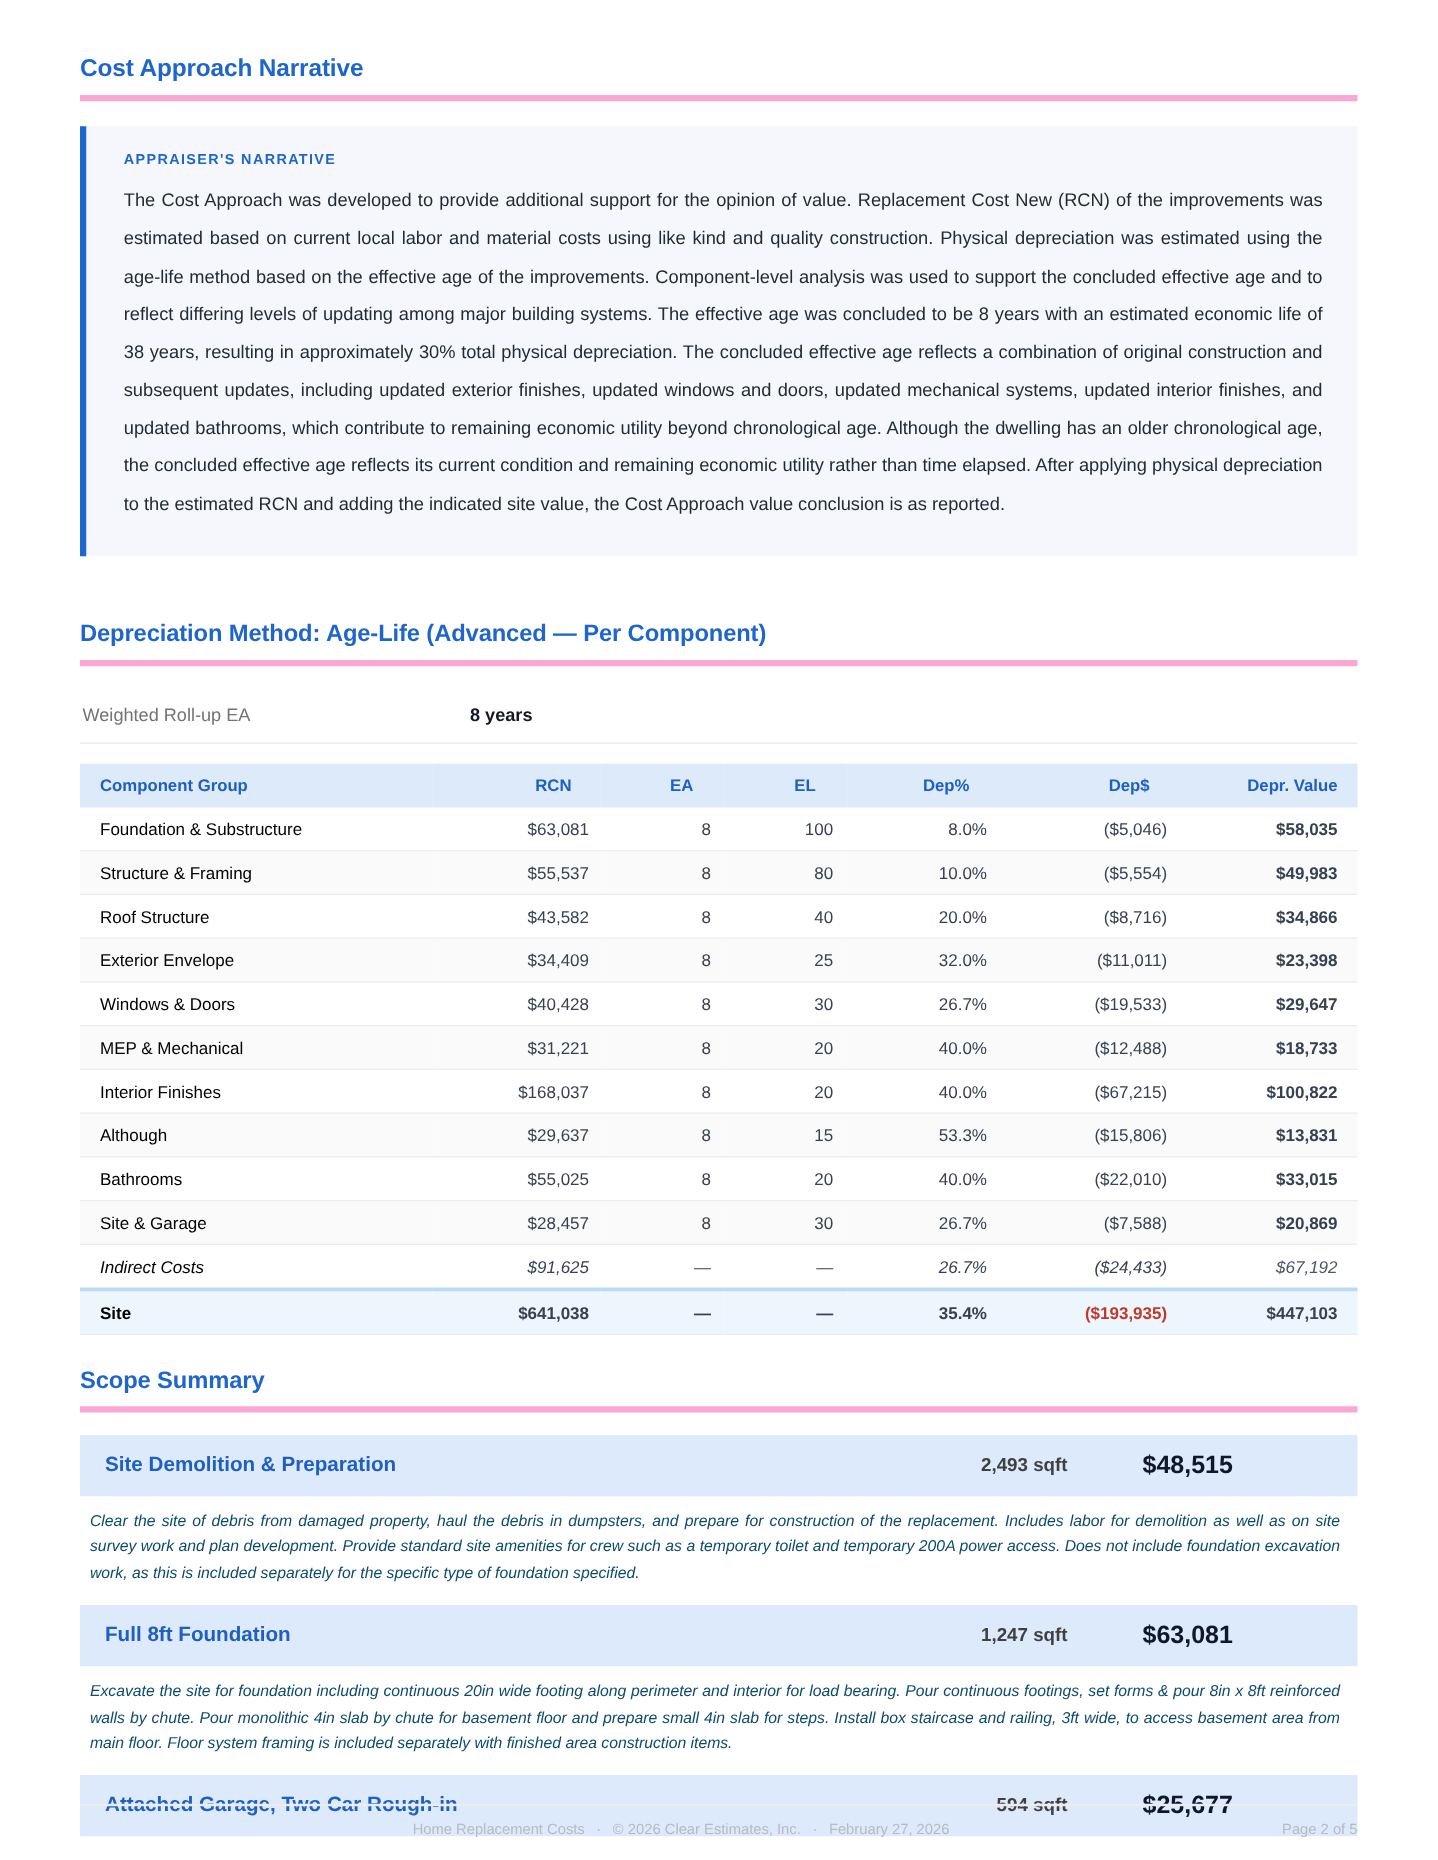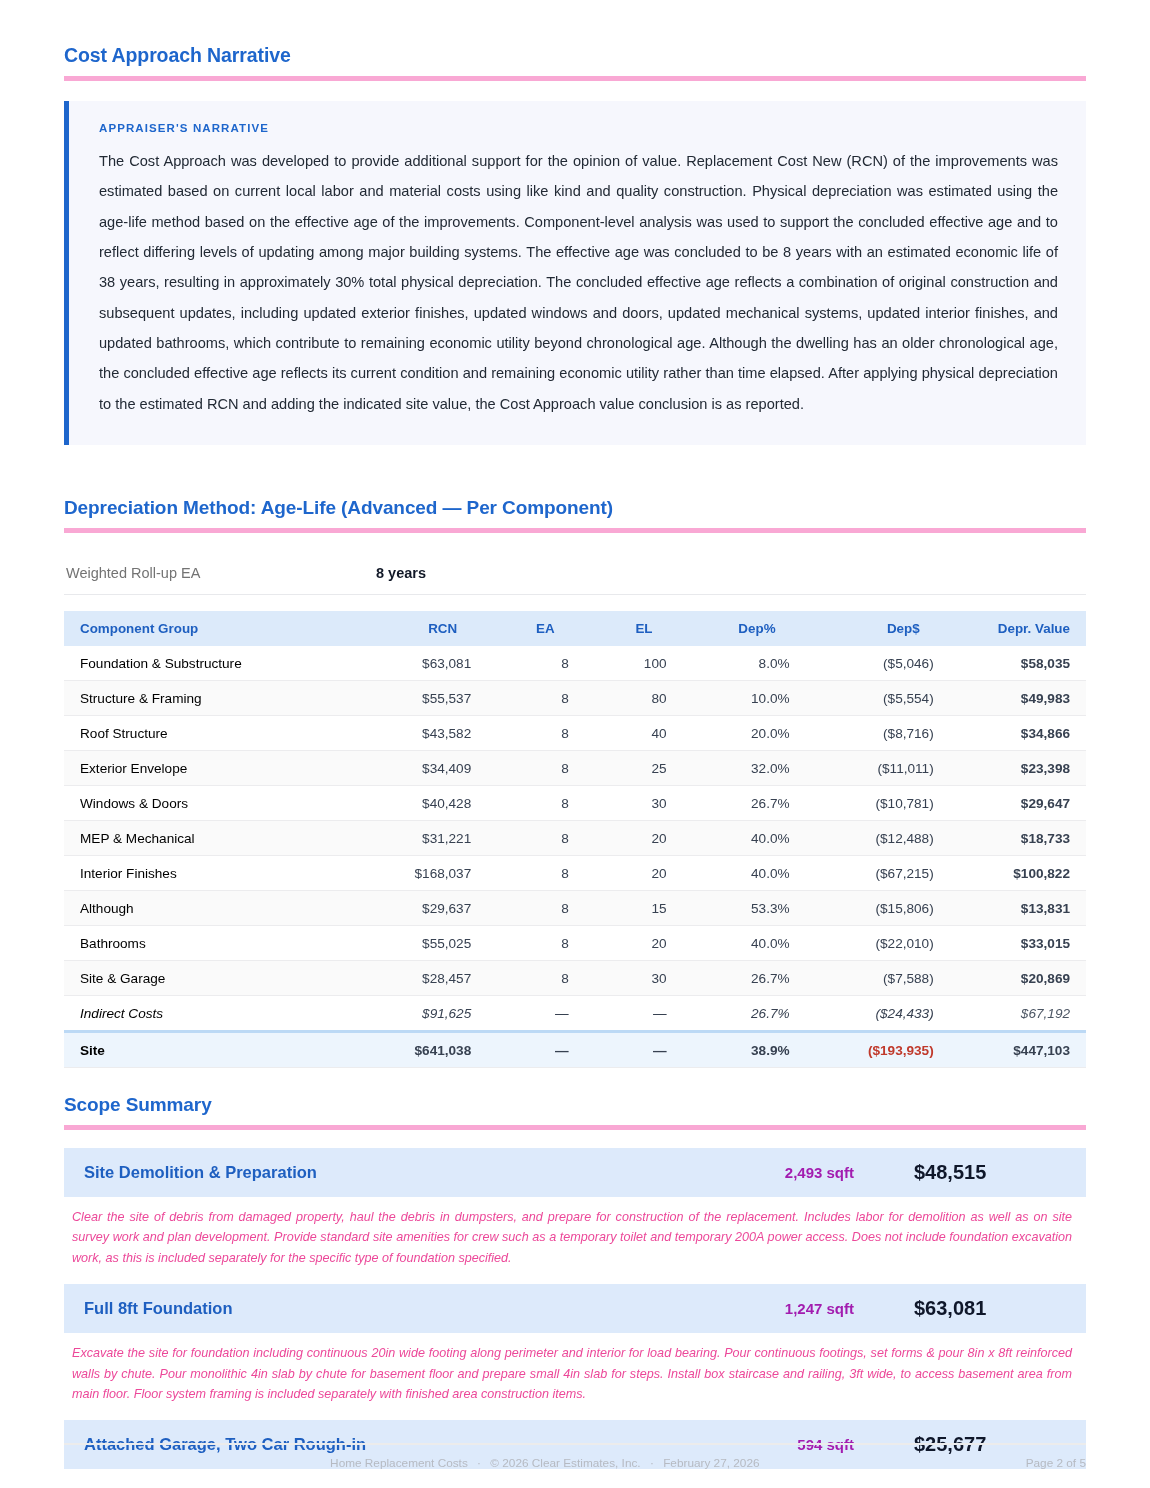--- a/index.html
+++ b/index.html
@@ -151,36 +151,36 @@
     flex: 1 1 auto;
     font-size: 16.5px;
     font-weight: bold;
     color: #1e5fc0;
   }
   .scope-qty {
     flex: 0 0 230px;
     text-align: right;
     font-size: 15px;
     font-weight: bold;
-    color: #a21caf;
+    color: #404040;
     padding-right: 60px;
     box-sizing: border-box;
   }
   .scope-amt {
     flex: 0 0 150px;
     text-align: left;
     font-size: 20px;
     font-weight: bold;
     color: #0f172a;
   }
   .scope-desc {
     font-size: 12.6px;
     line-height: 1.62;
     font-style: italic;
-    color: #ec4899;
+    color: #0c4a6e;
     padding: 10px 14px 0 8px;
     text-align: justify;
   }
 
   
   .footer {
     position: absolute;
     left: 64px;
     right: 64px;
     bottom: 18px;
@@ -263,21 +263,21 @@
         <td class="c-dp">32.0%</td>
         <td class="c-dd neg">($11,011)</td>
         <td class="c-dv val">$23,398</td>
       </tr>
       <tr>
         <td class="first c-name">Windows &amp; Doors</td>
         <td class="c-rcn">$40,428</td>
         <td class="c-ea">8</td>
         <td class="c-el">30</td>
         <td class="c-dp">26.7%</td>
-        <td class="c-dd neg">($10,781)</td>
+        <td class="c-dd neg">($19,533)</td>
         <td class="c-dv val">$29,647</td>
       </tr>
       <tr class="alt">
         <td class="first c-name">MEP &amp; Mechanical</td>
         <td class="c-rcn">$31,221</td>
         <td class="c-ea">8</td>
         <td class="c-el">20</td>
         <td class="c-dp">40.0%</td>
         <td class="c-dd neg">($12,488)</td>
         <td class="c-dv val">$18,733</td>
@@ -325,21 +325,21 @@
         <td class="c-el">—</td>
         <td class="c-dp">26.7%</td>
         <td class="c-dd neg">($24,433)</td>
         <td class="c-dv val">$67,192</td>
       </tr>
       <tr class="total">
         <td class="first c-name">Site</td>
         <td class="c-rcn">$641,038</td>
         <td class="c-ea">—</td>
         <td class="c-el">—</td>
-        <td class="c-dp">38.9%</td>
+        <td class="c-dp">35.4%</td>
         <td class="c-dd neg">($193,935)</td>
         <td class="c-dv val">$447,103</td>
       </tr>
     </tbody>
   </table>
 
   <div style="height:26px"></div>
   <h1 class="section-head tight">Scope Summary</h1>
 
   <div class="scope-wrap">

